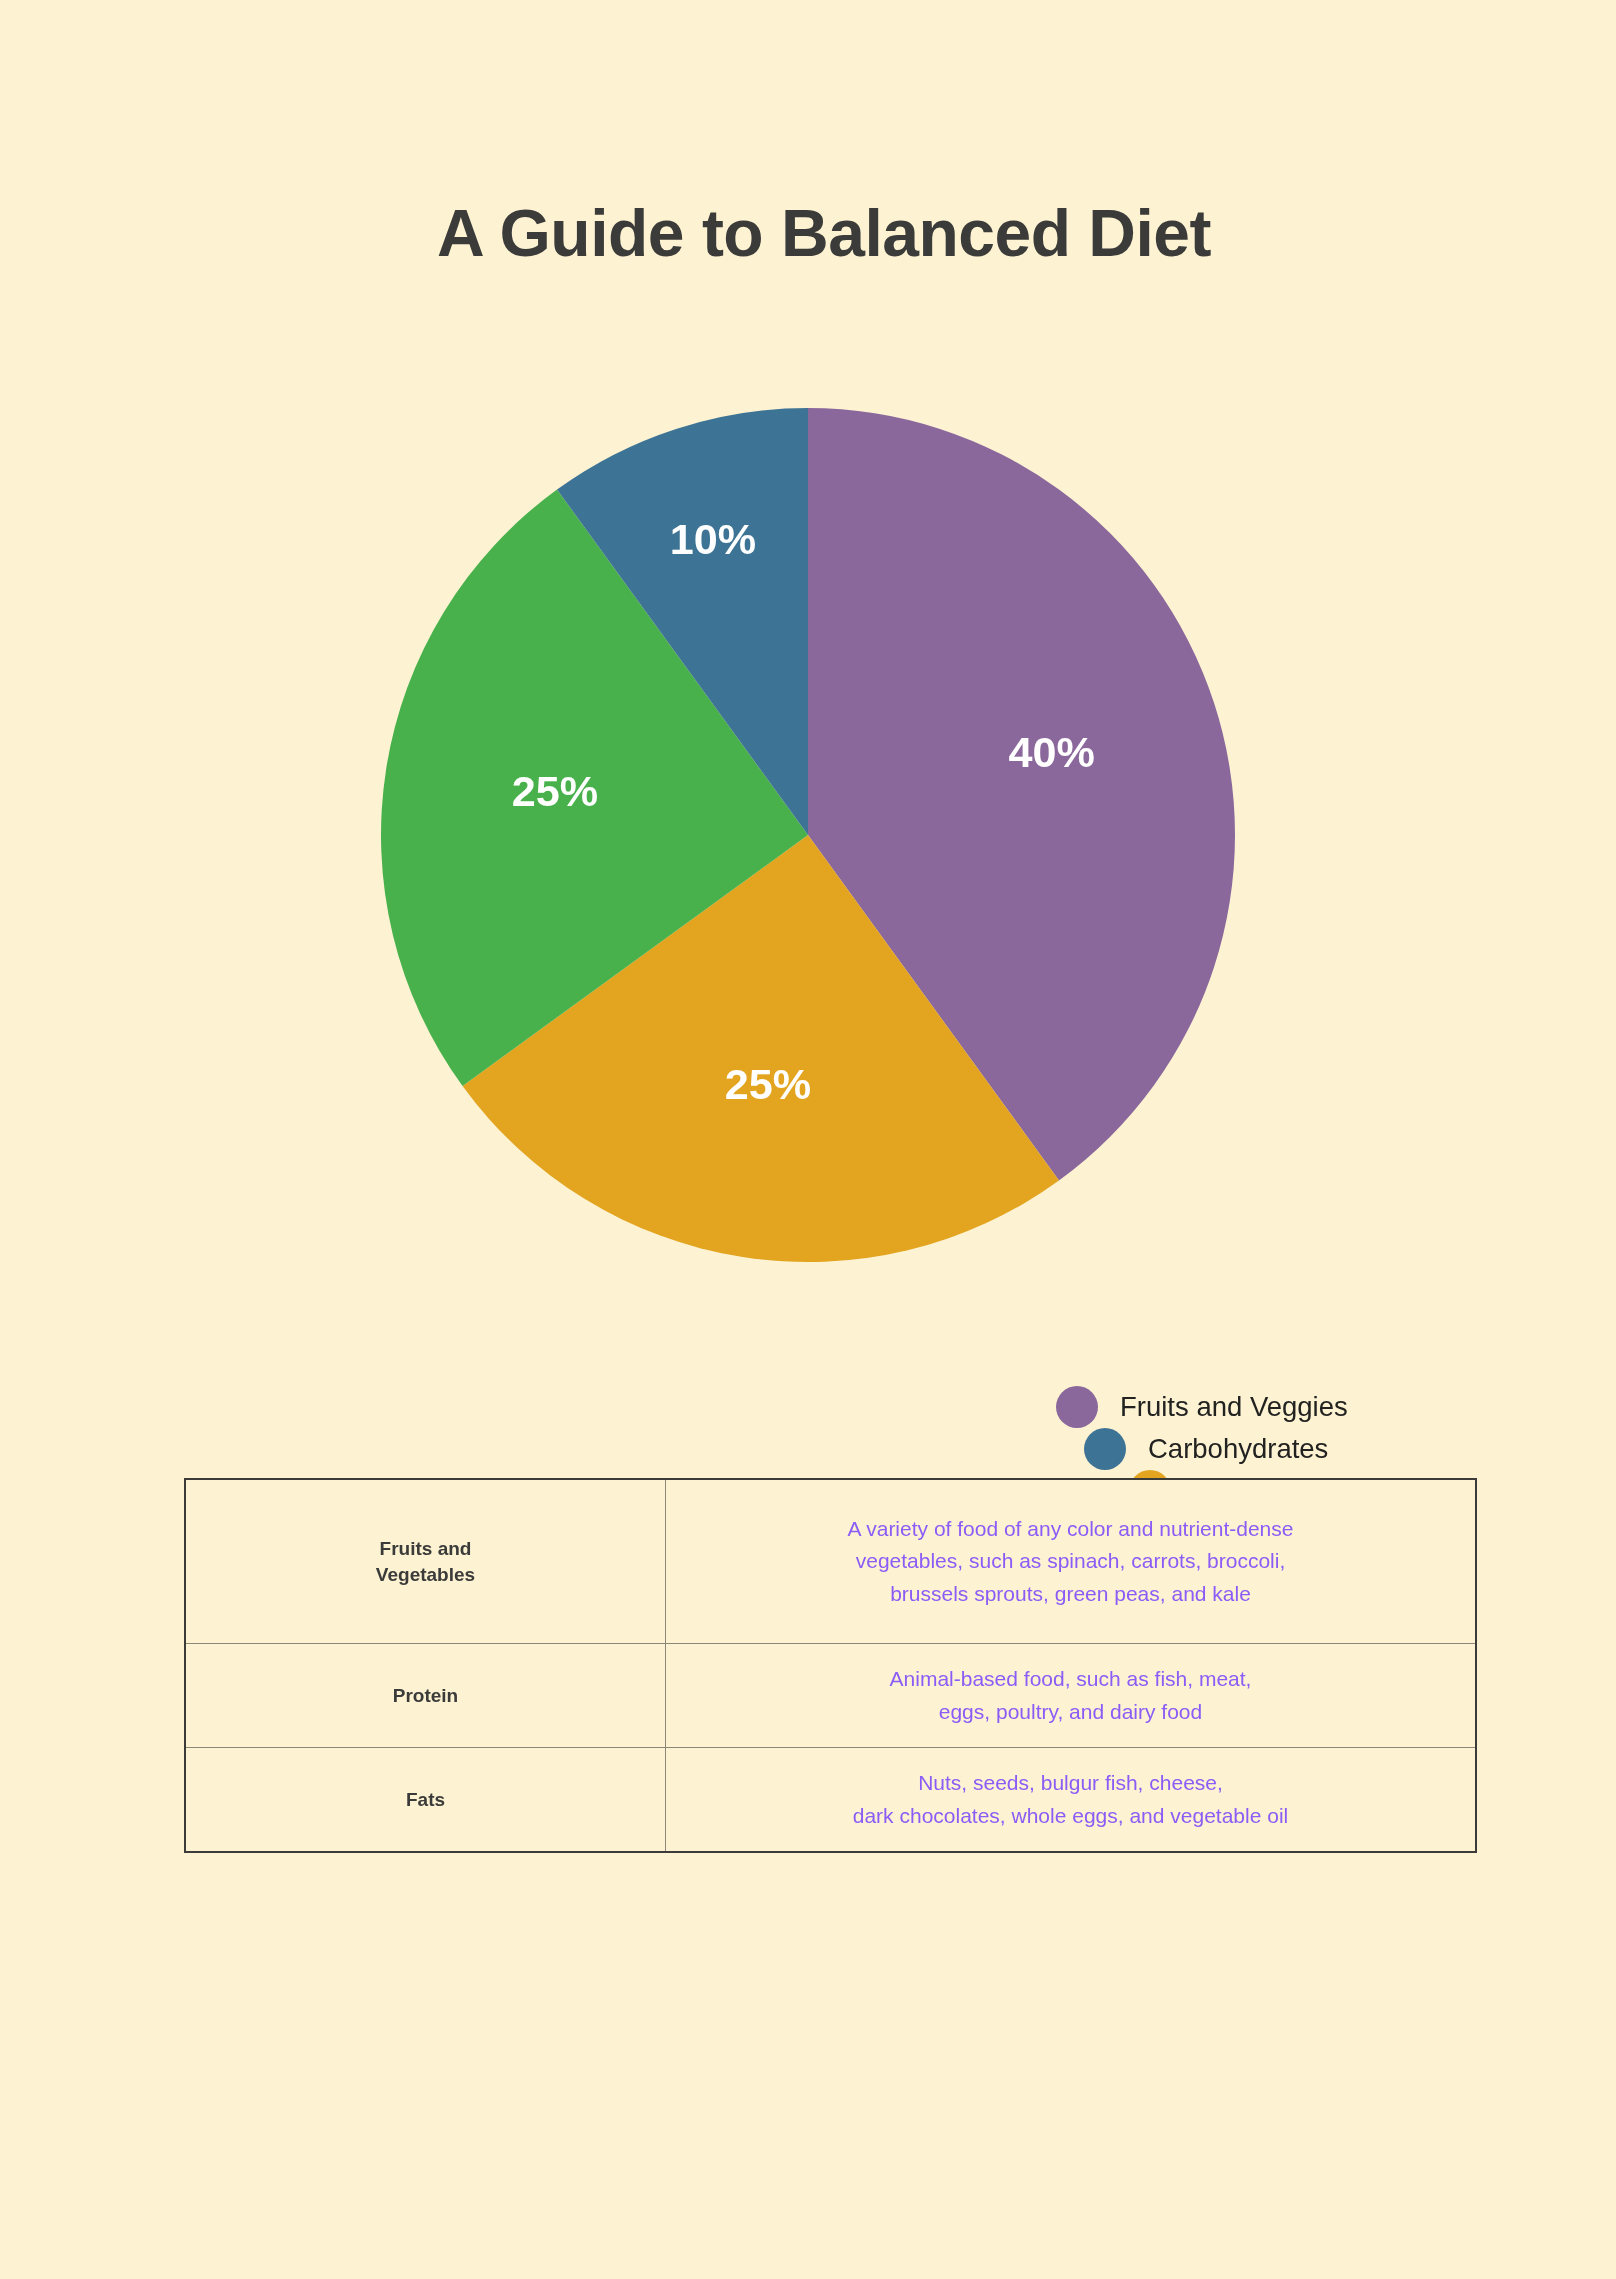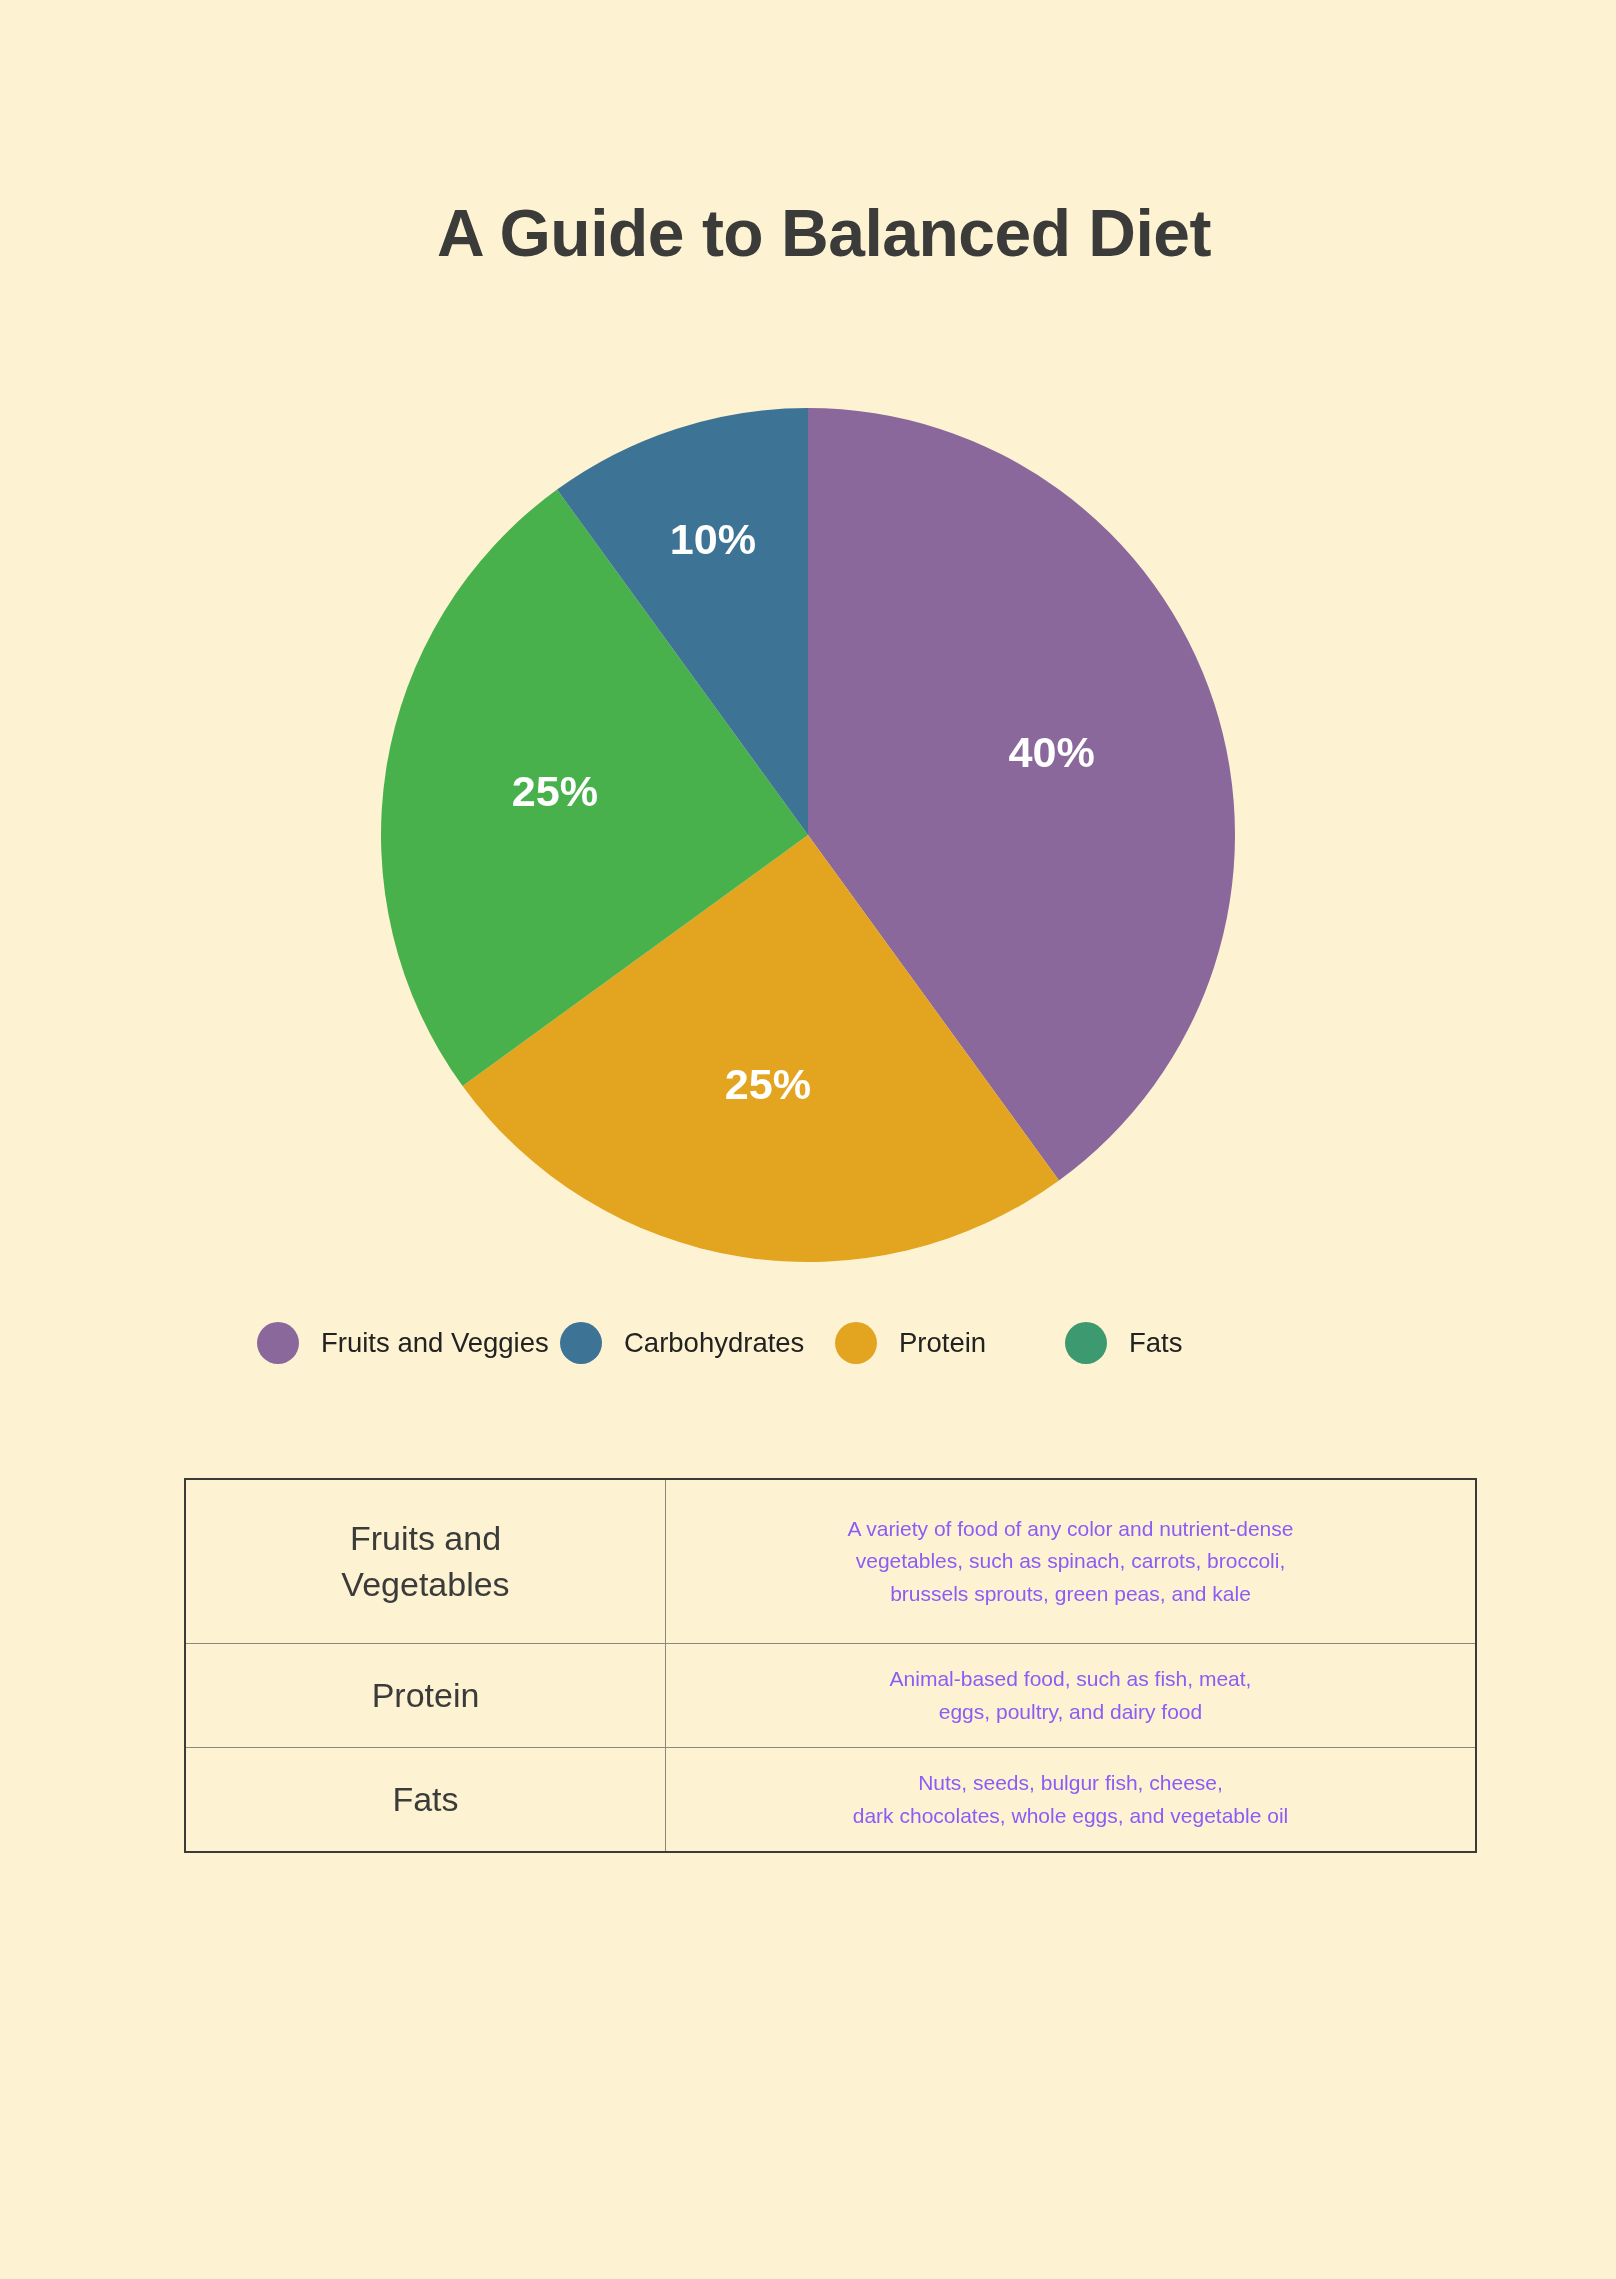--- a/index.html
+++ b/index.html
@@ -49,25 +49,26 @@
     font-weight: bold;
     fill: #FFFFFF;
     text-anchor: middle;
     dominant-baseline: middle;
   }
 
   
   #chart-legend {
     position: absolute;
     left: 257px;
-    top: 1322px;
+    top: 1386px;
     width: 1102px;
     height: 83px;
     display: flex;
-    align-items: flex-start;
+    flex-direction: column;
+    align-items: flex-end;
   }
   .legend-item {
     display: flex;
     flex-direction: row;
     align-items: center;
   }
   .legend-item.li0 { width: 303px; }
   .legend-item.li1 { width: 275px; }
   .legend-item.li2 { width: 230px; }
   .legend-item.li3 { width: 184px; }
@@ -97,22 +98,22 @@
   }
   #diet-table td {
     border: 1.8px solid #8A8878;
     padding: 0;
     vertical-align: middle;
     background: #FDF3D3;
   }
   .cat-cell {
     width: 479px;
     text-align: center;
-    font-size: 34px;
-    font-weight: normal;
+    font-size: 19px;
+    font-weight: bold;
     color: #3B3B39;
     line-height: 1.35;
     padding: 26px 16.5px;
     margin-left: 32px;
   }
   .desc-cell {
     text-align: center;
     font-size: 21px;
     font-weight: normal;
     color: #8b5cf6;

